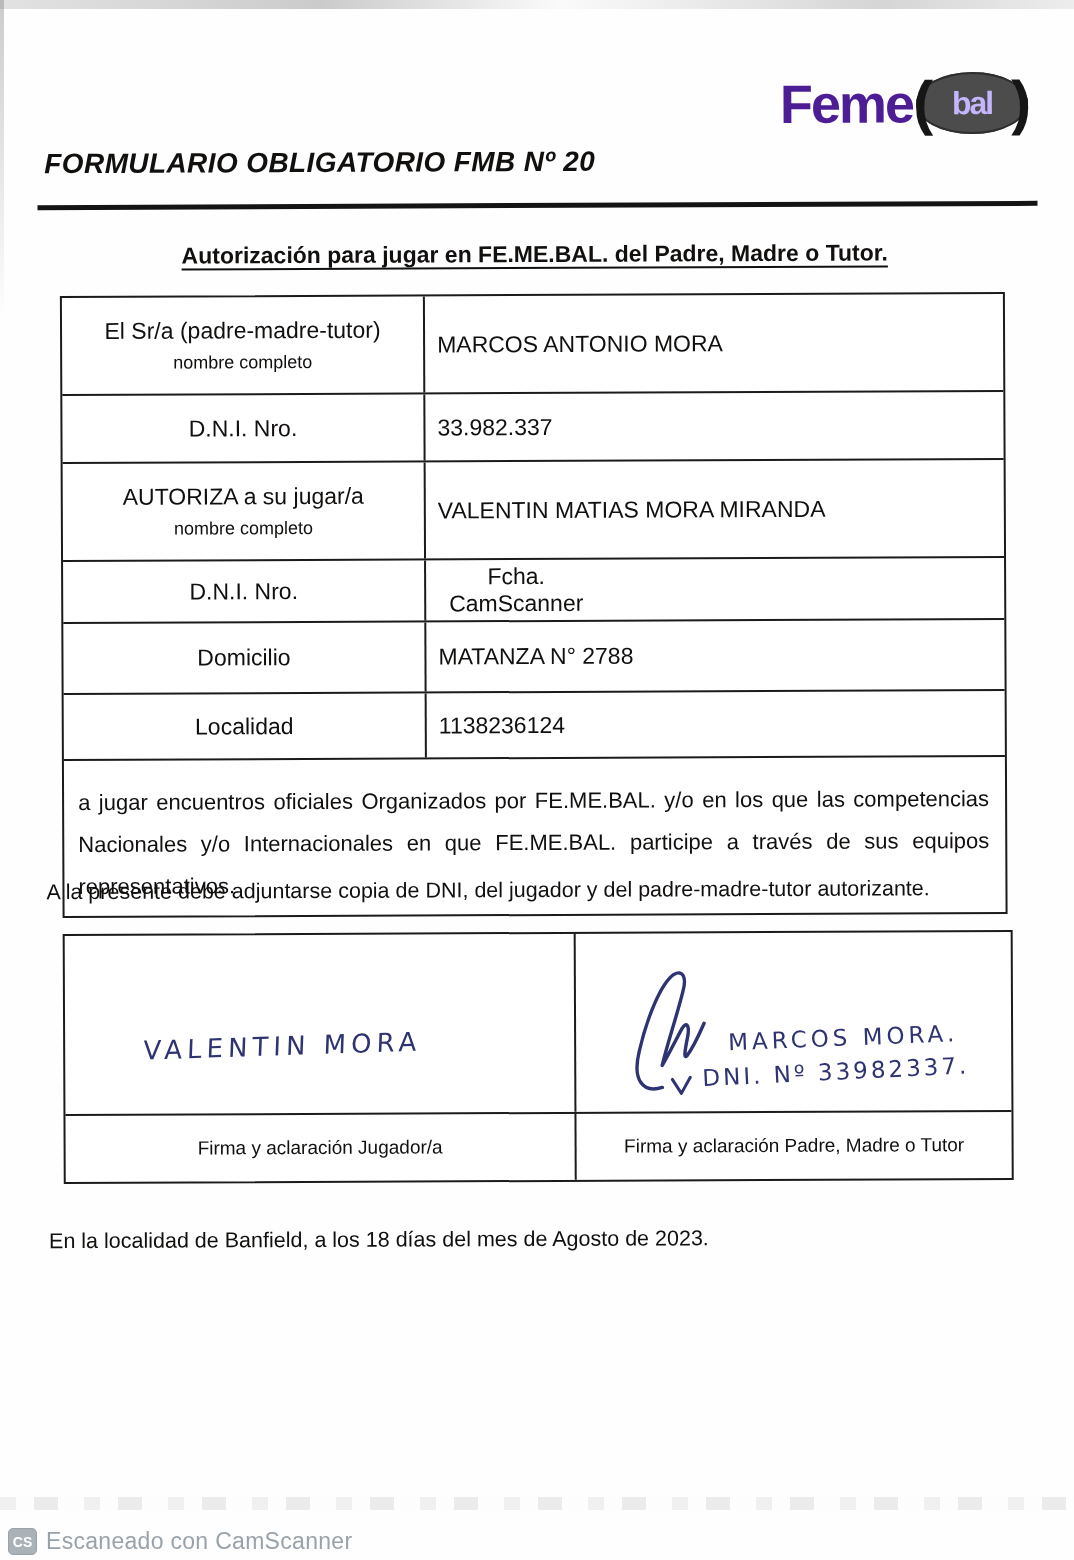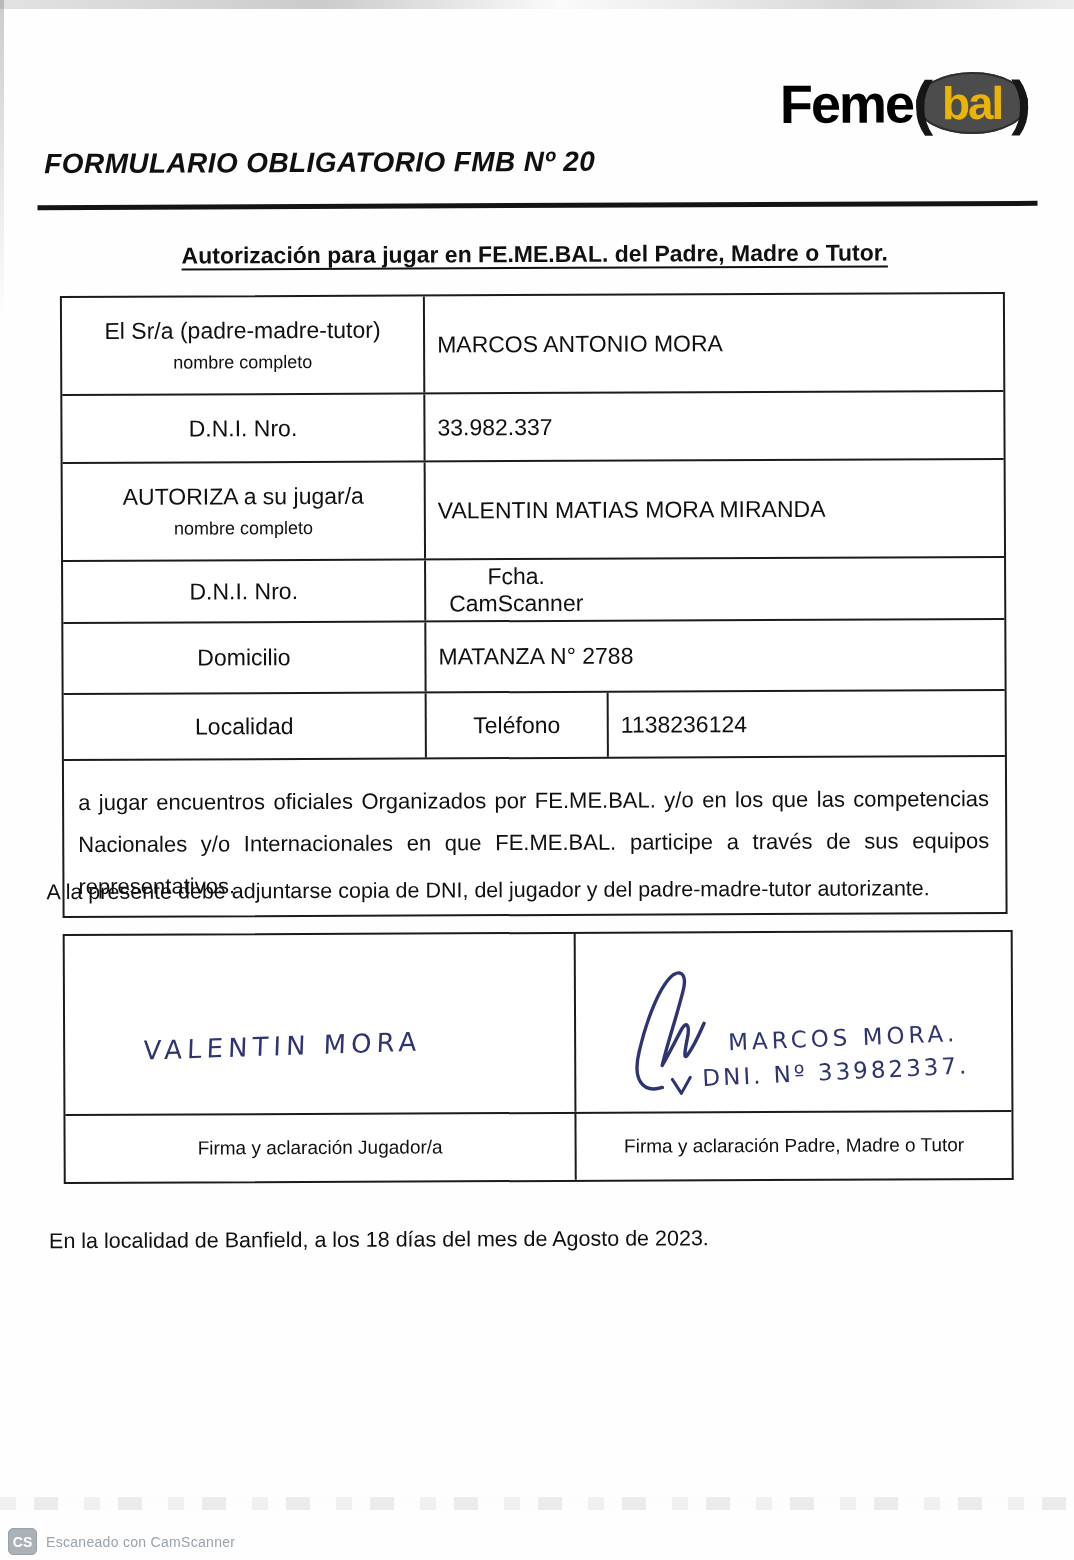--- a/index.html
+++ b/index.html
@@ -14,27 +14,27 @@
   
   .noise-top { position:absolute; top:0; left:0; right:0; height:9px; opacity:.55;
     background:linear-gradient(90deg, rgba(110,110,110,.35), rgba(70,70,70,.5) 30%, rgba(210,210,210,.15) 52%, rgba(90,90,90,.45) 82%, rgba(150,150,150,.3)); }
   .noise-left { position:absolute; top:0; left:0; width:4px; height:320px;
     background:linear-gradient(180deg, rgba(110,110,110,.35), rgba(200,200,200,0)); }
   .noise-band { position:absolute; top:1497px; left:0; right:0; height:13px; opacity:.5;
     background:repeating-linear-gradient(90deg, rgba(140,140,140,.25) 0 16px, rgba(225,225,225,.06) 16px 34px, rgba(120,120,120,.28) 34px 58px, rgba(230,230,230,.05) 58px 84px); }
 
   
   .logo { position:absolute; top:74px; right:40px; display:flex; align-items:center; }
-  .logo-feme { font-size:54px; font-weight:bold; letter-spacing:-2px; color:#000000; }
+  .logo-feme { font-size:54px; font-weight:bold; letter-spacing:-2px; color:#4c1d95; }
   .logo-paren { font-size:60px; font-weight:bold; color:#161616; line-height:1; }
   .logo-paren.open { margin-right:-17px; position:relative; z-index:2; }
   .logo-paren.close { margin-left:-17px; position:relative; z-index:2; }
   .logo-ball { position:relative; z-index:1; width:112px; height:62px; background:var(--logo-ball,#4c4c4c);
     border-radius:50%; display:flex; align-items:center; justify-content:center; box-shadow:0 0 0 2px #2e2e2e inset; }
-  .logo-ball span { color:#eab308; font-size:46px; font-weight:bold; letter-spacing:-2px; }
+  .logo-ball span { color:#c4b5fd; font-size:32px; font-weight:bold; letter-spacing:-2px; }
 
   .form-title { position:absolute; left:47px; top:146px; font-size:28px; font-weight:bold; font-style:italic; letter-spacing:.4px; }
   .rule { position:absolute; left:40px; top:203px; width:1000px; height:5px; background:#141414; }
 
   .auth-heading { position:absolute; left:0; right:0; top:241px; text-align:center; font-size:23px; font-weight:bold; }
   .auth-heading span { text-decoration:underline; text-decoration-thickness:2px; text-underline-offset:5px; }
 
   
   .form-table { position:absolute; left:62px; top:294px; width:941px; border:2px solid var(--border,#1b1b1b); background:#fff; }
   .frow { display:grid; border-top:2px solid var(--border,#1b1b1b); }
@@ -62,24 +62,24 @@
 
   .handwriting { font-family:"DejaVu Sans", sans-serif; color:var(--pen,#2e3472); }
   .hw-player { position:absolute; left:78px; top:96px; font-size:26px; letter-spacing:5px; transform:rotate(-1.6deg) skewX(-4deg); white-space:nowrap; }
   .hw-tutor-name { position:absolute; left:152px; top:92px; font-size:23px; letter-spacing:4px; transform:rotate(-2deg); white-space:nowrap; }
   .hw-tutor-dni { position:absolute; left:126px; top:126px; font-size:23px; letter-spacing:3px; transform:rotate(-2.5deg); white-space:nowrap; }
   .sig-svg { position:absolute; left:50px; top:34px; }
 
   .closing-line { position:absolute; left:47px; top:1227px; font-size:21.5px; }
 
   
-  .scan-footer { position:absolute; left:8px; top:1528px; display:flex; align-items:center; gap:9px; }
+  .scan-footer { position:absolute; left:8px; top:1528px; display:flex; gap:9px; }
   .cs-badge { width:27px; height:25px; background:#aab1b7; border:1px solid #9aa2a9; border-radius:5px;
     color:#fff; font-weight:bold; font-size:14px; display:flex; align-items:center; justify-content:center; }
-  .scan-text { color:var(--scanner-gray,#9aa2a9); font-size:14px; letter-spacing:.3px; }
+  .scan-text { color:var(--scanner-gray,#9aa2a9); font-size:23px; letter-spacing:.3px; }
 </style>
 </head>
 <body>
 
 <div class="page">
   <div class="noise-top"></div>
   <div class="noise-left"></div>
   <div class="noise-band"></div>
 
   <div class="tilt">
@@ -137,23 +137,20 @@
         <div class="cell label-cell">
           <span class="label-main">Domicilio</span>
         </div>
         <div class="cell value-cell">MATANZA N° 2788</div>
       </div>
 
       <div class="frow row-b h66">
         <div class="cell label-cell">
           <span class="label-main">Localidad</span>
         </div>
-        <div class="cell label-cell">
-          <span class="label-main">Teléfono</span>
-        </div>
         <div class="cell value-cell">1138236124</div>
       </div>
 
       <div class="frow">
         <div class="clause-cell">a jugar encuentros oficiales Organizados por FE.ME.BAL. y/o en los que las competencias Nacionales y/o Internacionales en que FE.ME.BAL. participe a través de sus equipos representativos.</div>
       </div>
     </div>
 
     <div class="note">A la presente debe adjuntarse copia de DNI, del jugador y del padre-madre-tutor autorizante.</div>
 

